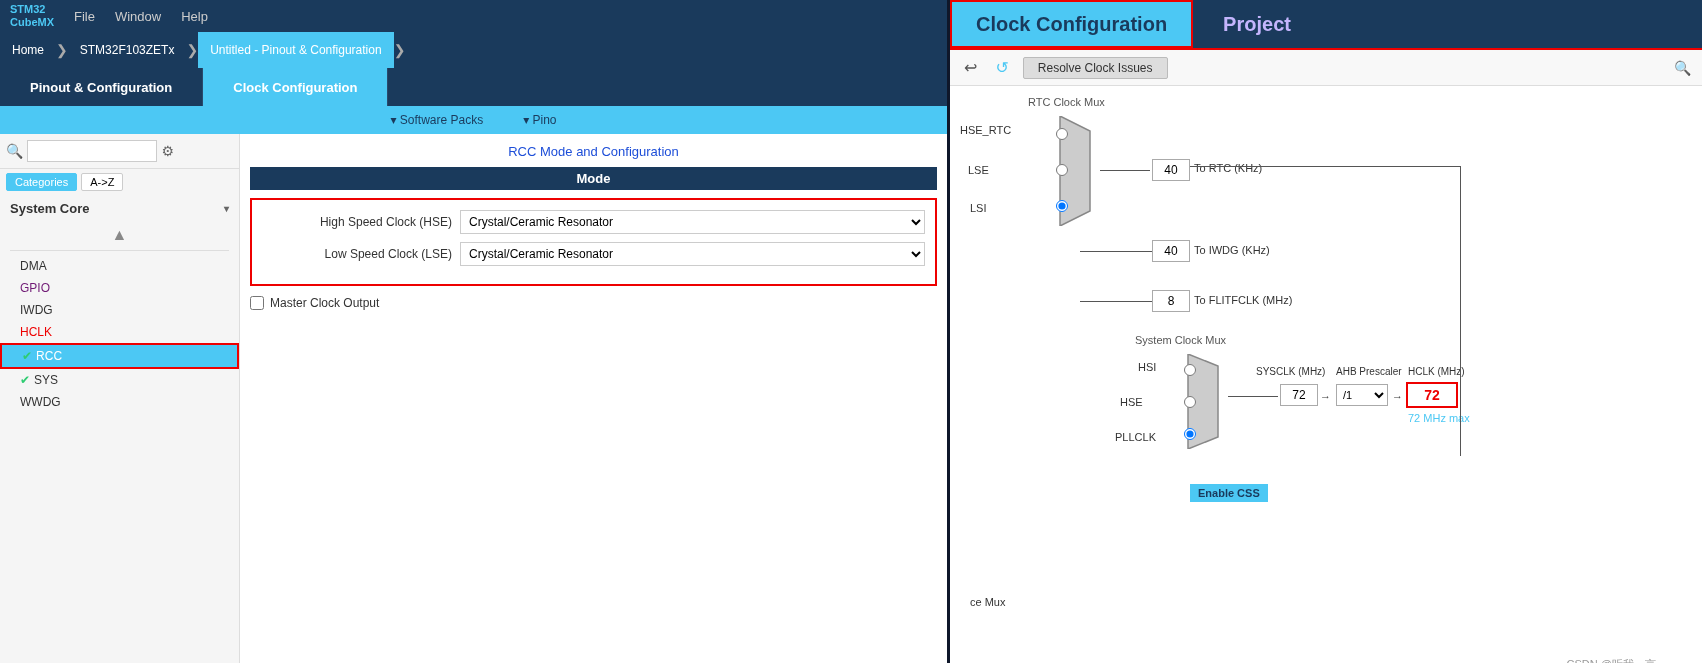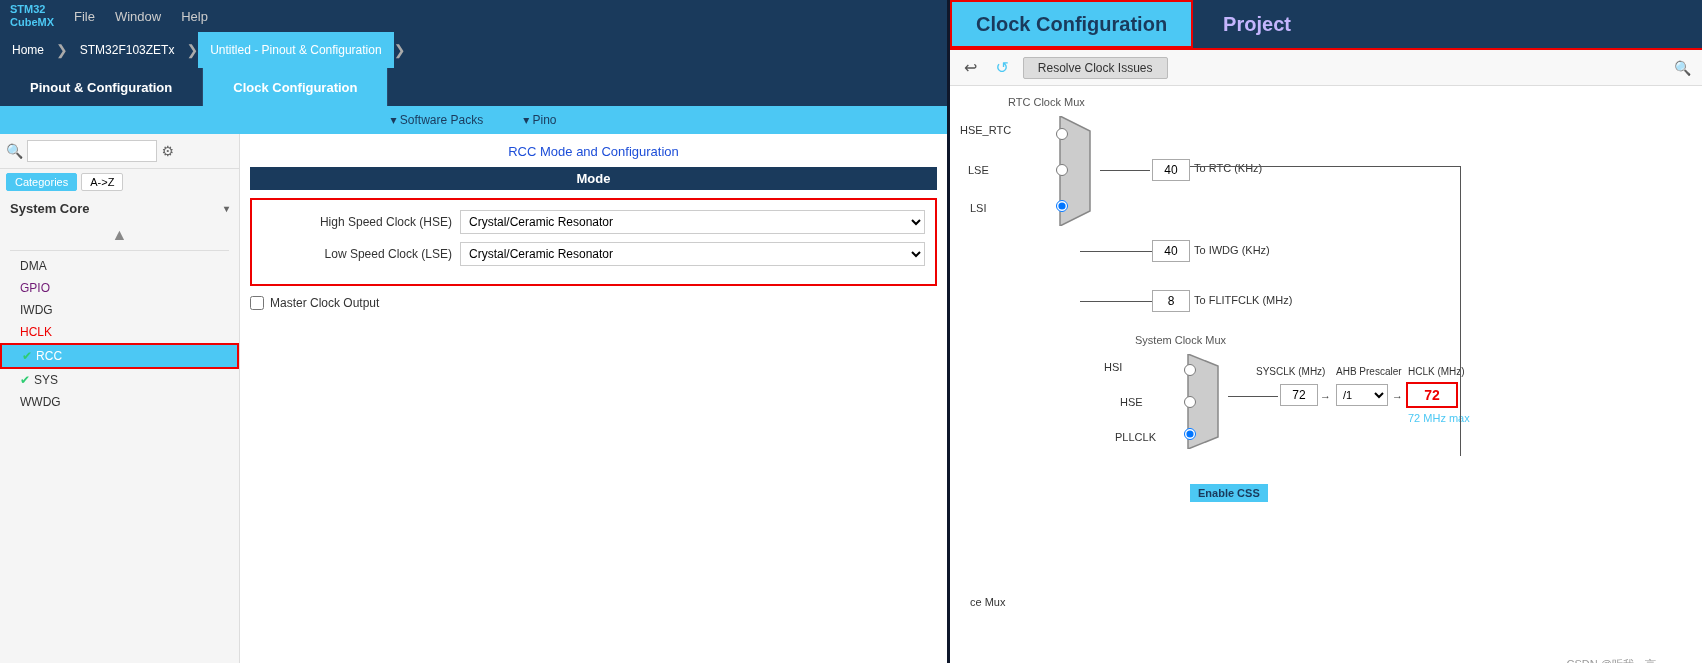--- a/index.html
+++ b/index.html
@@ -202,21 +202,21 @@
   <div class="right-toolbar">
     <span class="toolbar-icon">↩</span>
     <span class="toolbar-icon" style="color:#4cc8f4;">↺</span>
     <button class="toolbar-btn">Resolve Clock Issues</button>
     <span class="toolbar-search-icon">🔍</span>
   </div>
 
   <div class="clock-diagram">
     <div class="diagram-container">
 
-      <div class="section-label" style="top:0; left:48px;">RTC Clock Mux</div>
+      <div class="section-label" style="top:0; left:68px;">RTC Clock Mux</div>
 
       <div class="diag-label" style="top:28px; left:0px;">HSE_RTC</div>
 
       <div class="diag-label" style="top:68px; left:8px;">LSE</div>
 
       <div class="diag-label" style="top:106px; left:10px;">LSI</div>
 
       <div style="position:absolute; top:20px; left:90px;">
         <svg width="50" height="110" viewBox="0 0 50 110">
           <polygon points="10,0 40,15 40,95 10,110" fill="#ccc" stroke="#888" stroke-width="1.5"></polygon>
@@ -242,21 +242,21 @@
       <div class="diag-line" style="top:155px; left:120px; width:72px; height:1px;"></div>
       <div class="diag-value-box" style="top:144px; left:192px; width:38px; height:22px;">40</div>
       <div class="diag-label" style="top:148px; left:234px;">To IWDG (KHz)</div>
 
       <div class="diag-line" style="top:205px; left:120px; width:72px; height:1px;"></div>
       <div class="diag-value-box" style="top:194px; left:192px; width:38px; height:22px;">8</div>
       <div class="diag-label" style="top:198px; left:234px;">To FLITFCLK (MHz)</div>
 
       <div class="section-label" style="top:238px; left:175px;">System Clock Mux</div>
 
-      <div class="diag-label" style="top:265px; left:144px;">HSI</div>
+      <div class="diag-label" style="top:265px; left:178px;">HSI</div>
 
       <div class="diag-label" style="top:300px; left:160px;">HSE</div>
 
       <div class="diag-label" style="top:335px; left:155px;">PLLCLK</div>
 
       <div style="position:absolute; top:258px; left:218px;">
         <svg width="50" height="95" viewBox="0 0 50 95">
           <polygon points="10,0 40,12 40,83 10,95" fill="#ccc" stroke="#888" stroke-width="1.5"></polygon>
         </svg>
       </div>

